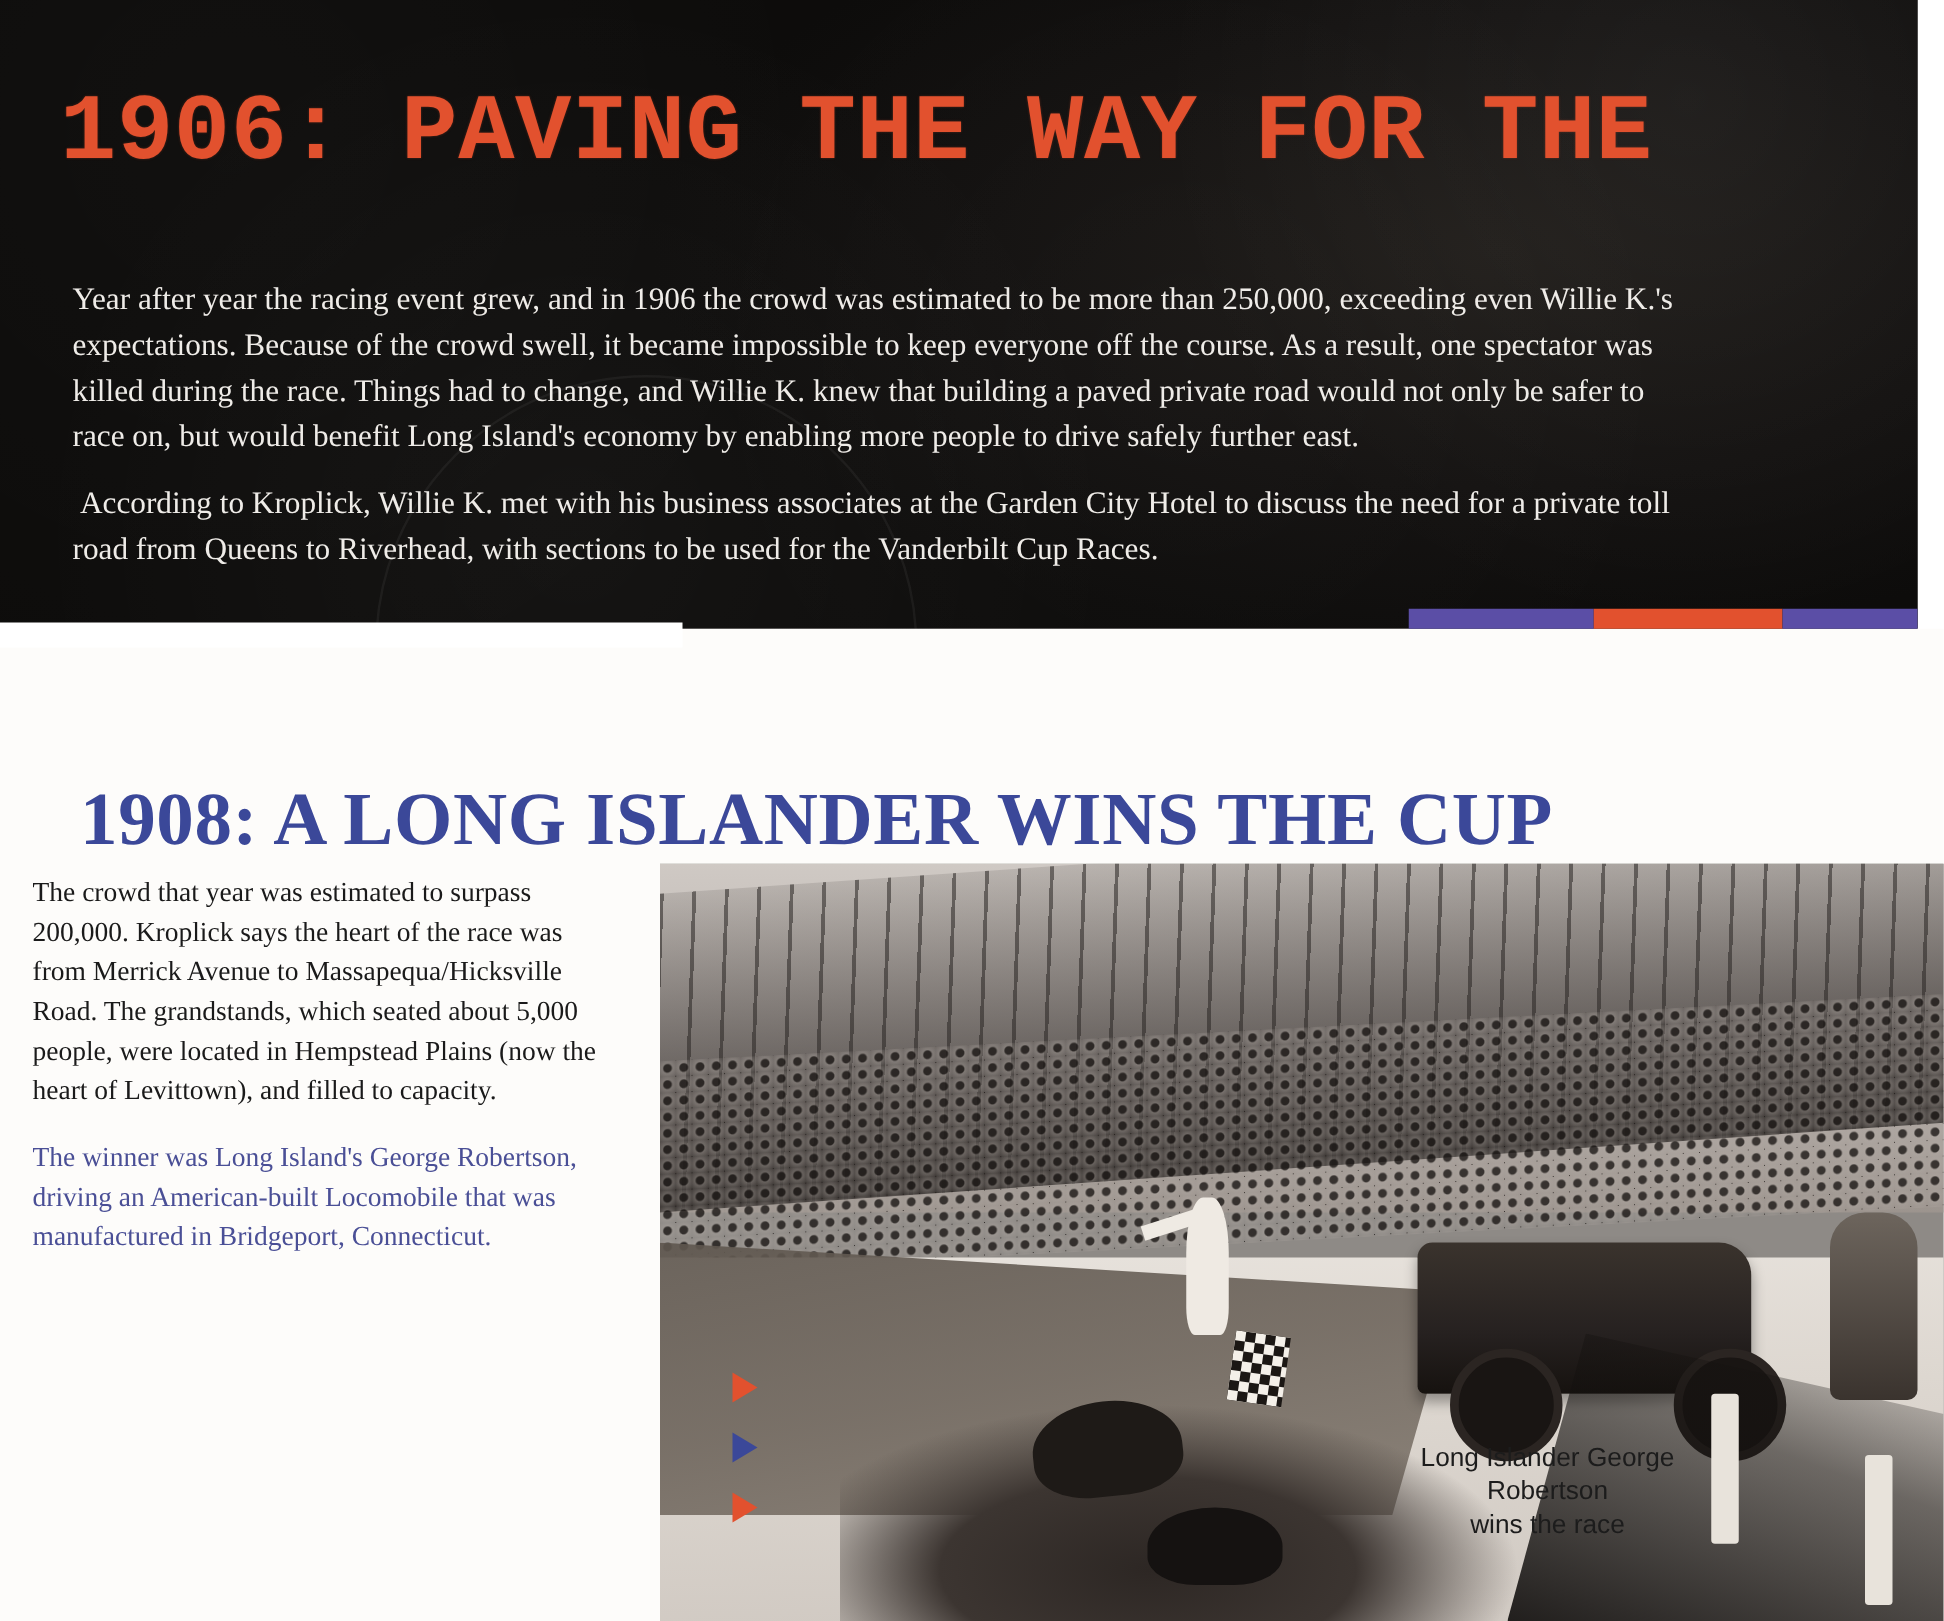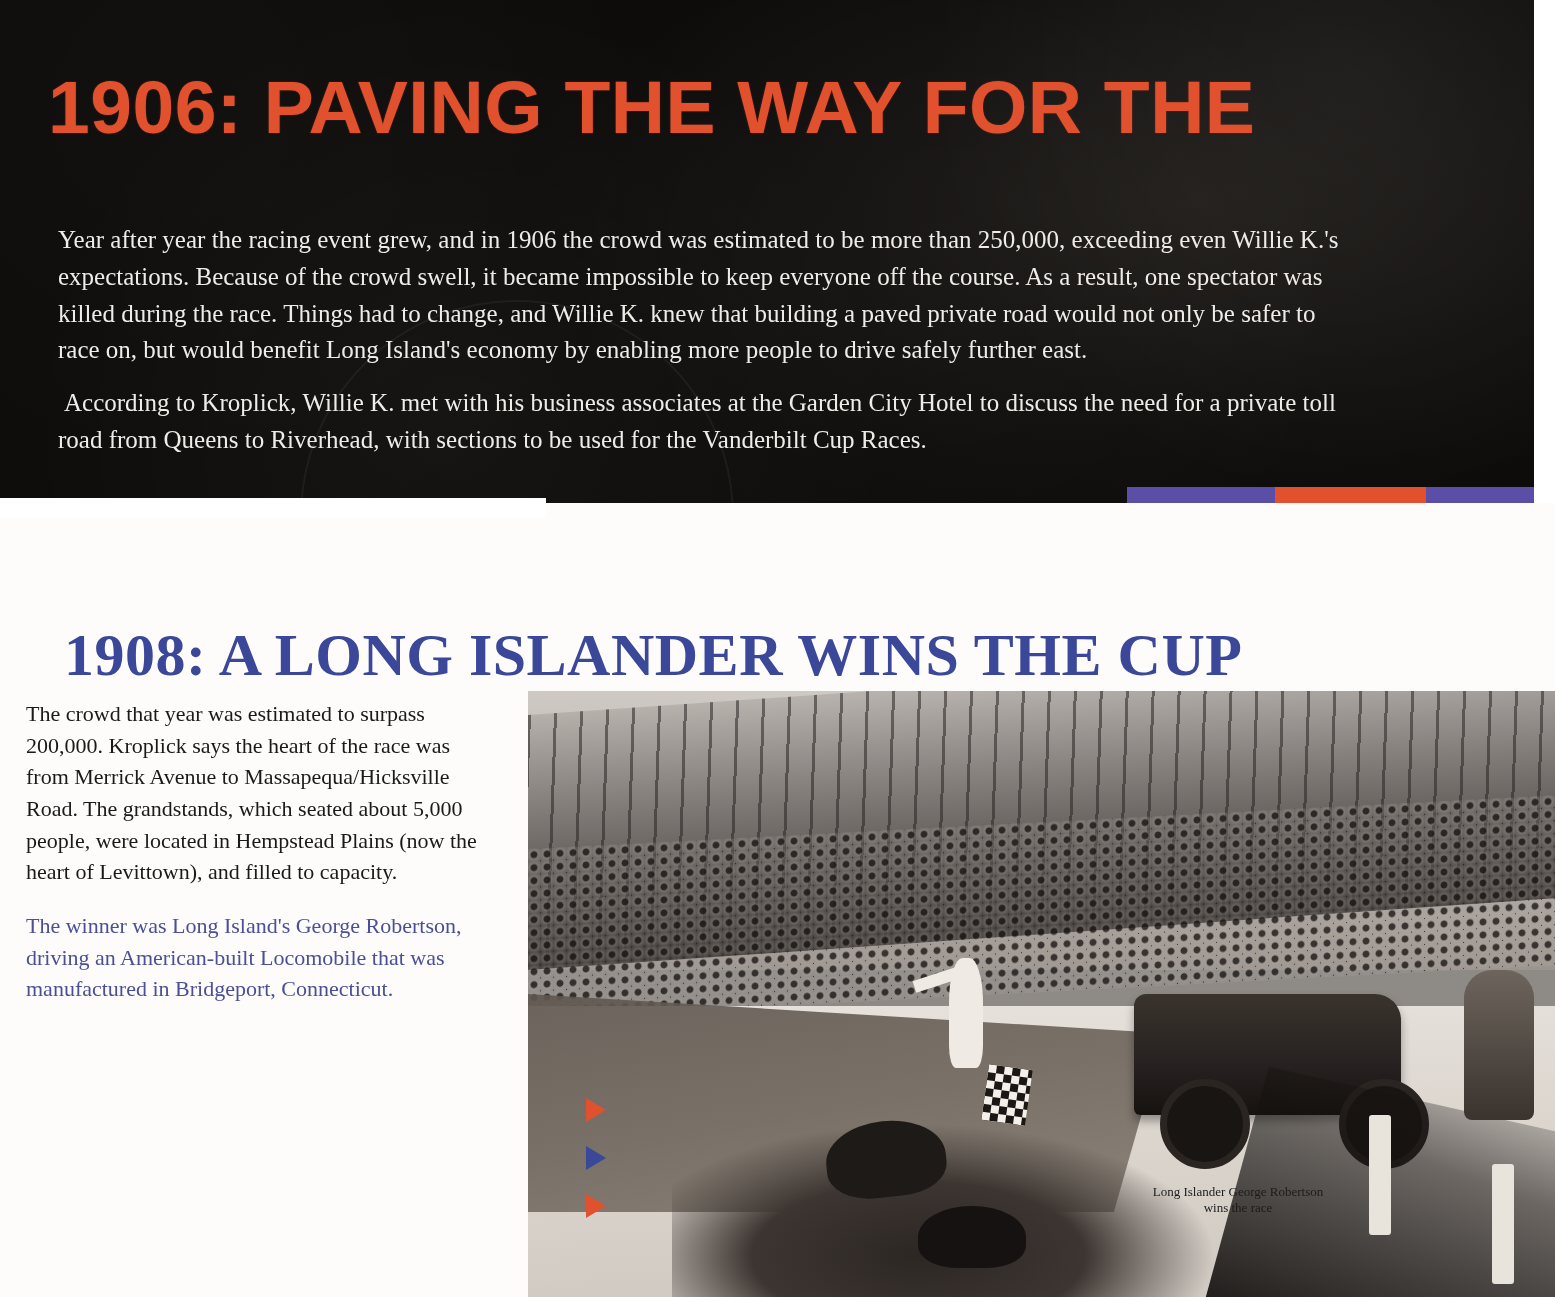--- a/index.html
+++ b/index.html
@@ -49,21 +49,21 @@
     border: 2px solid rgba(255,255,255,0.05);
     pointer-events: none;
   }
 
   .top-title {
     position: absolute;
     left: 48px;
     top: 22px;
     width: 1300px;
     color: #e2512e;
-    font-family: Liberation Sans, sans-serif;
+    font-family: Liberation Mono, monospace;
     font-weight: bold;
     font-size: 75px;
     line-height: 0.94;
     letter-spacing: 0.5px;
     text-transform: uppercase;
     text-shadow: 0 0 2px rgba(226,81,46,0.35);
     z-index: 3;
   }
 
   .top-body {
@@ -318,26 +318,26 @@
     top: 46%;
     width: 70px;
     height: 150px;
     background: linear-gradient(180deg, #6d655d 0%, #3a332e 100%);
     border-radius: 28px 28px 8px 8px;
   }
 
   .photo-caption {
     position: absolute;
     left: 1098px;
-    top: 1184px;
+    top: 1154px;
     width: 280px;
     text-align: center;
     color: #1c1c1c;
-    font-family: Liberation Serif, serif;
-    font-size: 13px;
+    font-family: Liberation Sans, sans-serif;
+    font-size: 21px;
     line-height: 1.25;
     z-index: 9;
   }
 </style>
 </head>
 <body>
 
 <section class="top-section">
   <div class="ghost-arc"></div>
 

